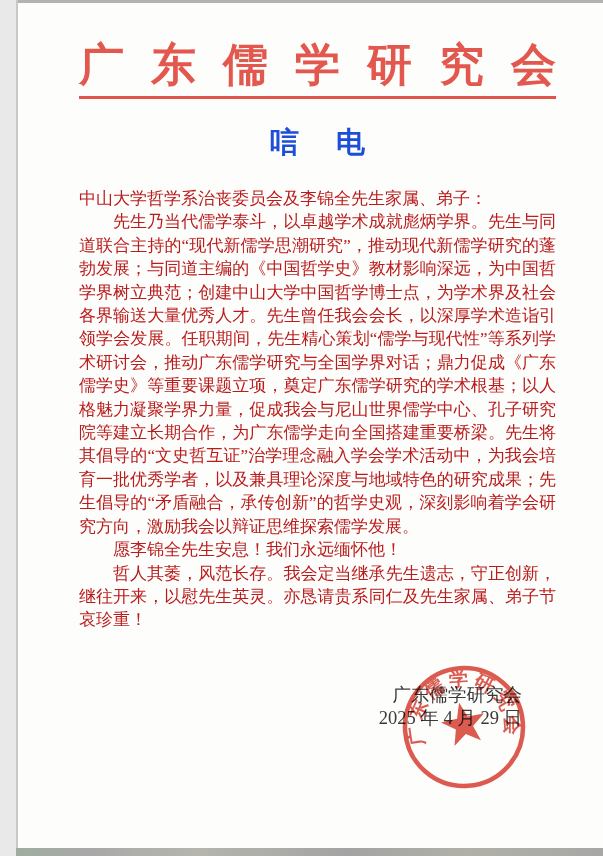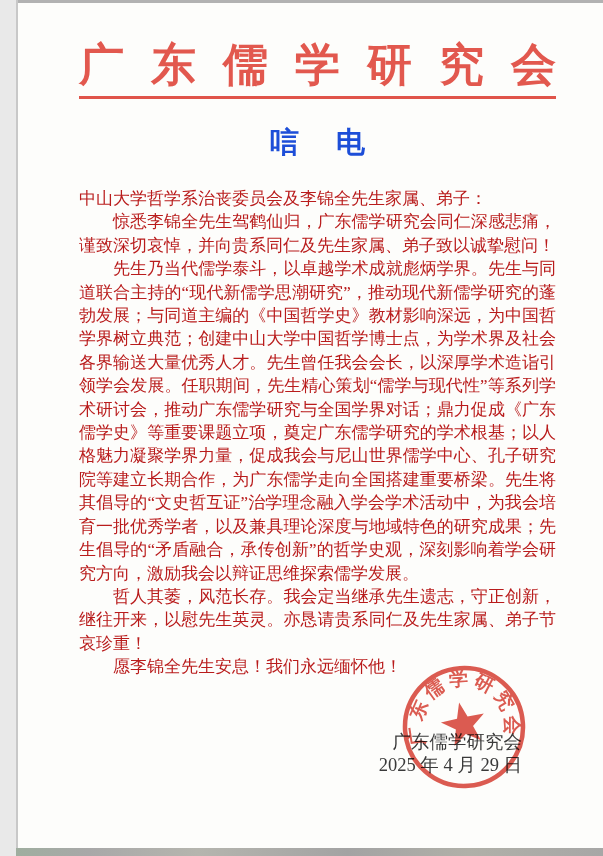--- a/index.html
+++ b/index.html
@@ -82,24 +82,23 @@
     <div class="letterhead">
       <span class="spread">广东儒学研究会</span>
     </div>
 
     <div class="doc-title">
       <span class="spread">唁电</span>
     </div>
 
     <div class="letter-body">
       <p>中山大学哲学系治丧委员会及李锦全先生家属、弟子：</p>
-      <p class="indent">惊悉李锦全先生驾鹤仙归，广东儒学研究会同仁深感悲痛，谨致深切哀悼，并向贵系同仁及先生家属、弟子致以诚挚慰问！</p>
       <p class="indent">先生乃当代儒学泰斗，以卓越学术成就彪炳学界。先生与同道联合主持的“现代新儒学思潮研究”，推动现代新儒学研究的蓬勃发展；与同道主编的《中国哲学史》教材影响深远，为中国哲学界树立典范；创建中山大学中国哲学博士点，为学术界及社会各界输送大量优秀人才。先生曾任我会会长，以深厚学术造诣引领学会发展。任职期间，先生精心策划“儒学与现代性”等系列学术研讨会，推动广东儒学研究与全国学界对话；鼎力促成《广东儒学史》等重要课题立项，奠定广东儒学研究的学术根基；以人格魅力凝聚学界力量，促成我会与尼山世界儒学中心、孔子研究院等建立长期合作，为广东儒学走向全国搭建重要桥梁。先生将其倡导的“文史哲互证”治学理念融入学会学术活动中，为我会培育一批优秀学者，以及兼具理论深度与地域特色的研究成果；先生倡导的“矛盾融合，承传创新”的哲学史观，深刻影响着学会研究方向，激励我会以辩证思维探索儒学发展。</p>
+      <p class="indent">愿李锦全先生安息！我们永远缅怀他！</p>
       <p class="indent">哲人其萎，风范长存。我会定当继承先生遗志，守正创新，继往开来，以慰先生英灵。亦恳请贵系同仁及先生家属、弟子节哀珍重！</p>
-      <p class="indent">愿李锦全先生安息！我们永远缅怀他！</p>
     </div>
 
     <div class="signature-block">
       <div>广东儒学研究会</div>
       <div>2025 年 4 月 29 日</div>
     </div>
 
   </div>
 
   <svg class="seal" viewBox="0 0 150 150">

